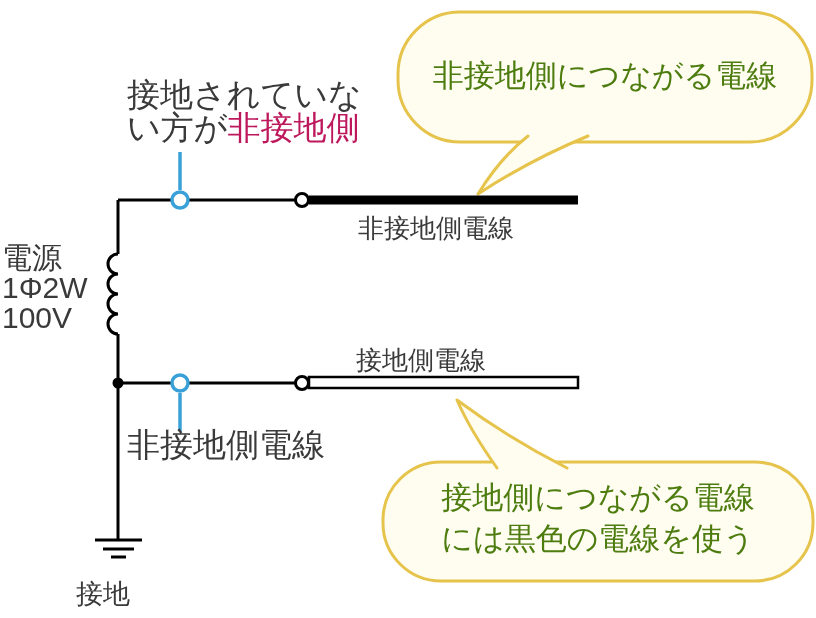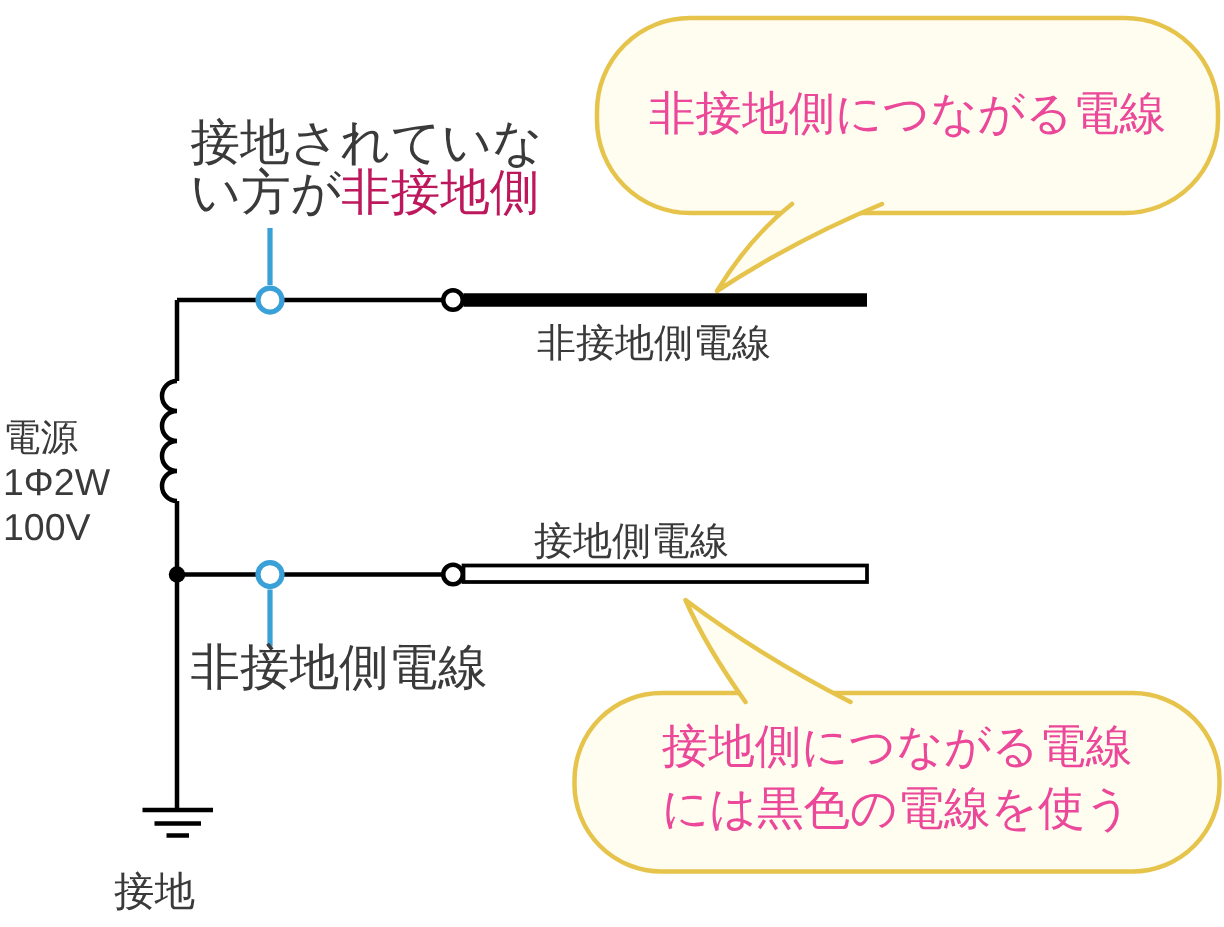--- a/index.html
+++ b/index.html
@@ -2,32 +2,32 @@
 <html><head>
 <meta charset="utf-8">
 <style>
   html,body{margin:0;padding:0;background:#ffffff;}
   .canvas{
     position:relative;width:816px;height:618px;background:#ffffff;overflow:hidden;
     font-family:"Liberation Sans","DejaVu Sans",sans-serif;color:#3a3a3a;
   }
   .canvas > svg{position:absolute;left:0;top:0;}
   .abs{position:absolute;}
-  .power-label{left:2px;top:243px;font-size:25px;line-height:30px;margin-top:34px;}
+  .power-label{left:2px;top:243px;font-size:30px;line-height:30px;}
   .annot{font-size:33px;line-height:33px;white-space:nowrap;}
   .annot .red{color:#be185d;}
   .annot-top{left:127px;top:78px;}
   .annot-bottom{left:127px;top:428px;}
   .wire-label{font-size:26px;white-space:nowrap;text-align:right;}
   .wire-label-top{left:358px;top:211px;}
   .wire-label-bottom{left:356px;top:343px;}
   .ground-label{left:76px;top:576px;font-size:27px;}
   .callout-text{
     display:flex;flex-direction:column;align-items:center;justify-content:center;
-    text-align:center;font-size:31px;line-height:41px;color:#ec4899;white-space:nowrap;
+    text-align:center;font-size:31px;line-height:41px;color:#4d7c0f;white-space:nowrap;
   }
   .callout-top-text{left:398px;top:10px;width:414px;height:130px;}
   .callout-bottom-text{left:383px;top:457px;width:430px;height:121px;}
 </style>
 </head>
 <body>
 
 <div class="canvas">
 
   <svg width="816" height="618" viewBox="0 0 816 618">

